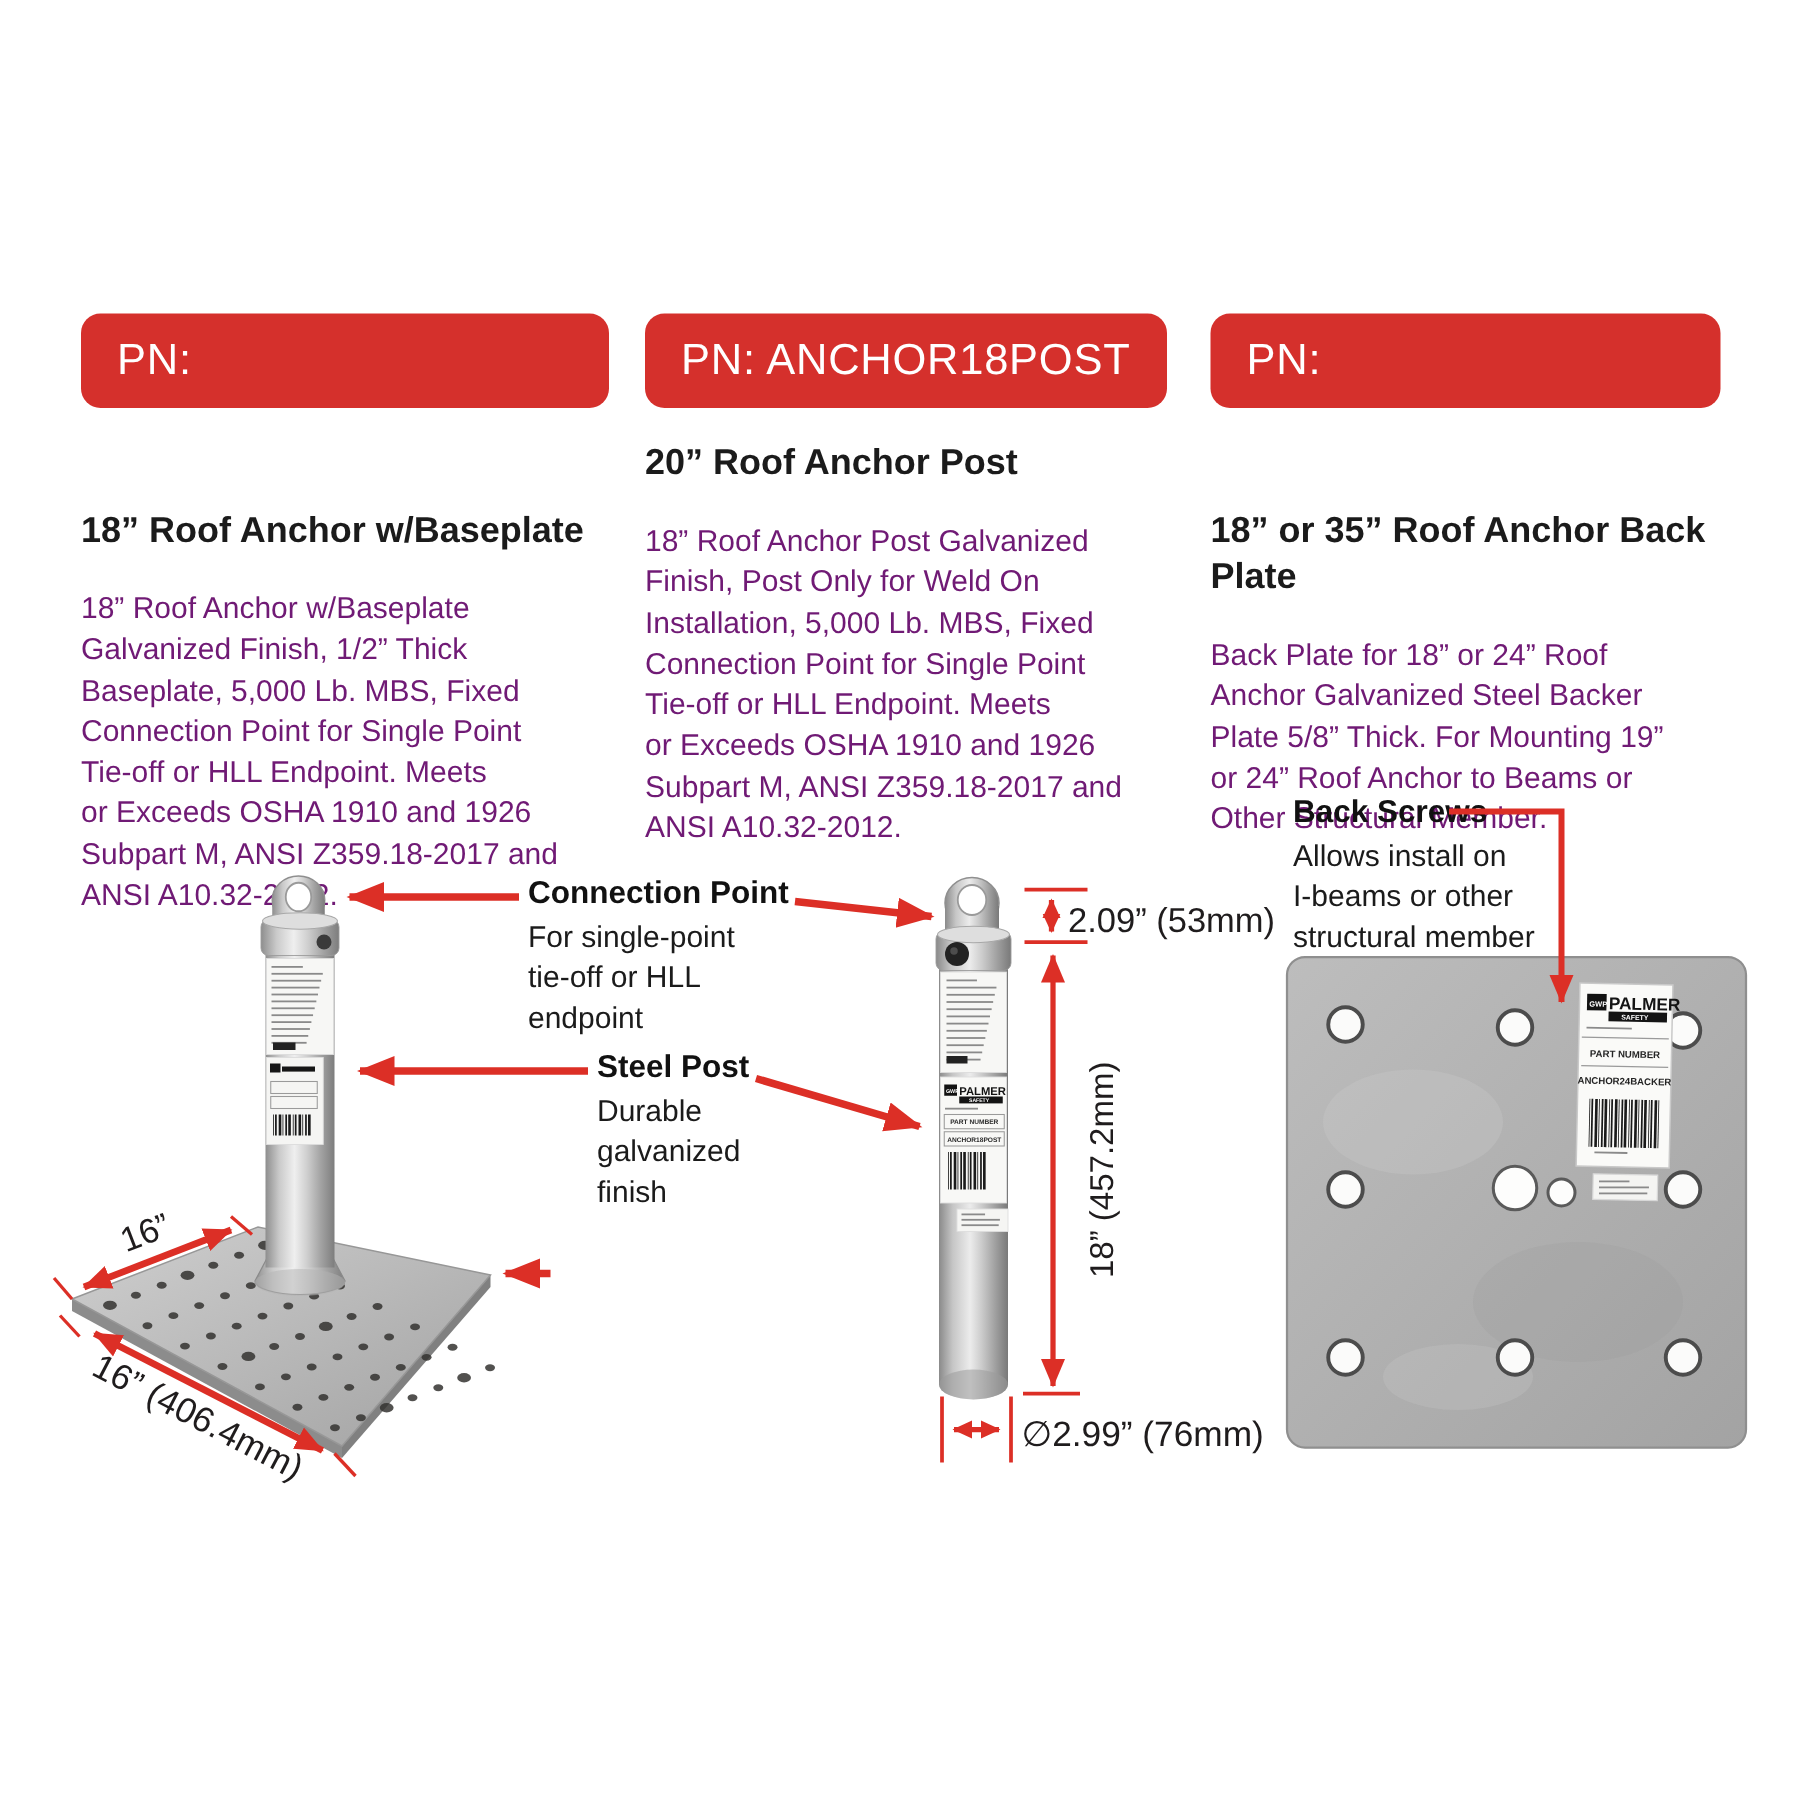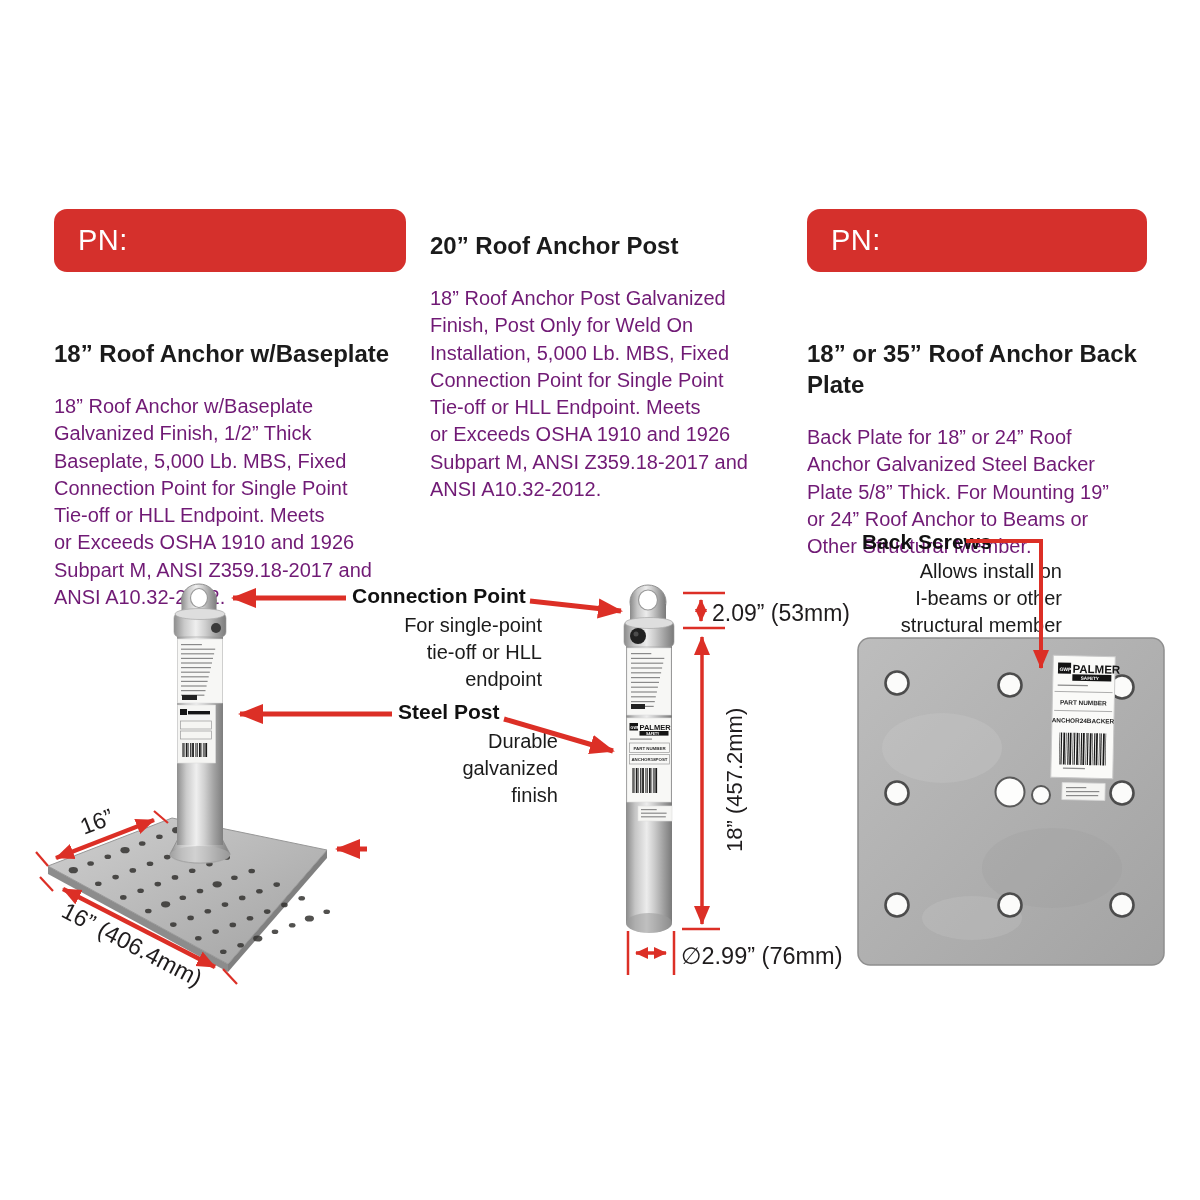--- a/index.html
+++ b/index.html
@@ -5,21 +5,21 @@
   html,body{margin:0;padding:0;background:#fff;}
   .page{position:relative;width:1200px;height:1200px;background:#ffffff;overflow:hidden;
         font-family:"Liberation Sans","DejaVu Sans",sans-serif;color:#161616;}
   .col{position:absolute;top:209px;width:352px;}
   .pn-badge{display:inline-block;background:#d5302c;color:#fff;font-size:29px;letter-spacing:.5px;
         padding:0 24px;height:63px;line-height:63px;border-radius:13px;}
   .title{font-size:24px;font-weight:bold;line-height:31px;margin:21px 0 0 0;color:#1b1b1b;white-space:pre-line;}
   .desc{font-size:20px;line-height:27.3px;margin:24px 0 0 0;white-space:pre-line;color:#701a75;}
   .callout{position:absolute;}
   .callout h3{font-size:21px;font-weight:bold;margin:0;color:#111;}
-  .callout p{font-size:20px;line-height:27px;margin:4px 0 0 0;white-space:pre-line;color:#1b1b1b;text-align:right;}
+  .callout p{font-size:20px;line-height:27px;margin:4px 0 0 0;white-space:pre-line;color:#1b1b1b;}
   svg.art{position:absolute;}
   svg.overlay{position:absolute;left:0;top:0;pointer-events:none;}
   .dim-text{font-family:"Liberation Sans","DejaVu Sans",sans-serif;fill:#1f1c1d;}
 </style>
 </head>
 <body>
 
 <div class="page">
 
   <section class="col" style="left:54px;">
@@ -29,20 +29,21 @@
 Galvanized Finish, 1/2” Thick
 Baseplate, 5,000 Lb. MBS, Fixed
 Connection Point for Single Point
 Tie-off or HLL Endpoint. Meets
 or Exceeds OSHA 1910 and 1926
 Subpart M, ANSI Z359.18-2017 and
 ANSI A10.32-2012.</p>
   </section>
 
   <section class="col" style="left:430px;">
+    <div class="pn-badge">PN: ANCHOR18POST</div>
     <h2 class="title">20” Roof Anchor Post</h2>
     <p class="desc">18” Roof Anchor Post Galvanized
 Finish, Post Only for Weld On
 Installation, 5,000 Lb. MBS, Fixed
 Connection Point for Single Point
 Tie-off or HLL Endpoint. Meets
 or Exceeds OSHA 1910 and 1926
 Subpart M, ANSI Z359.18-2017 and
 ANSI A10.32-2012.</p>
   </section>

